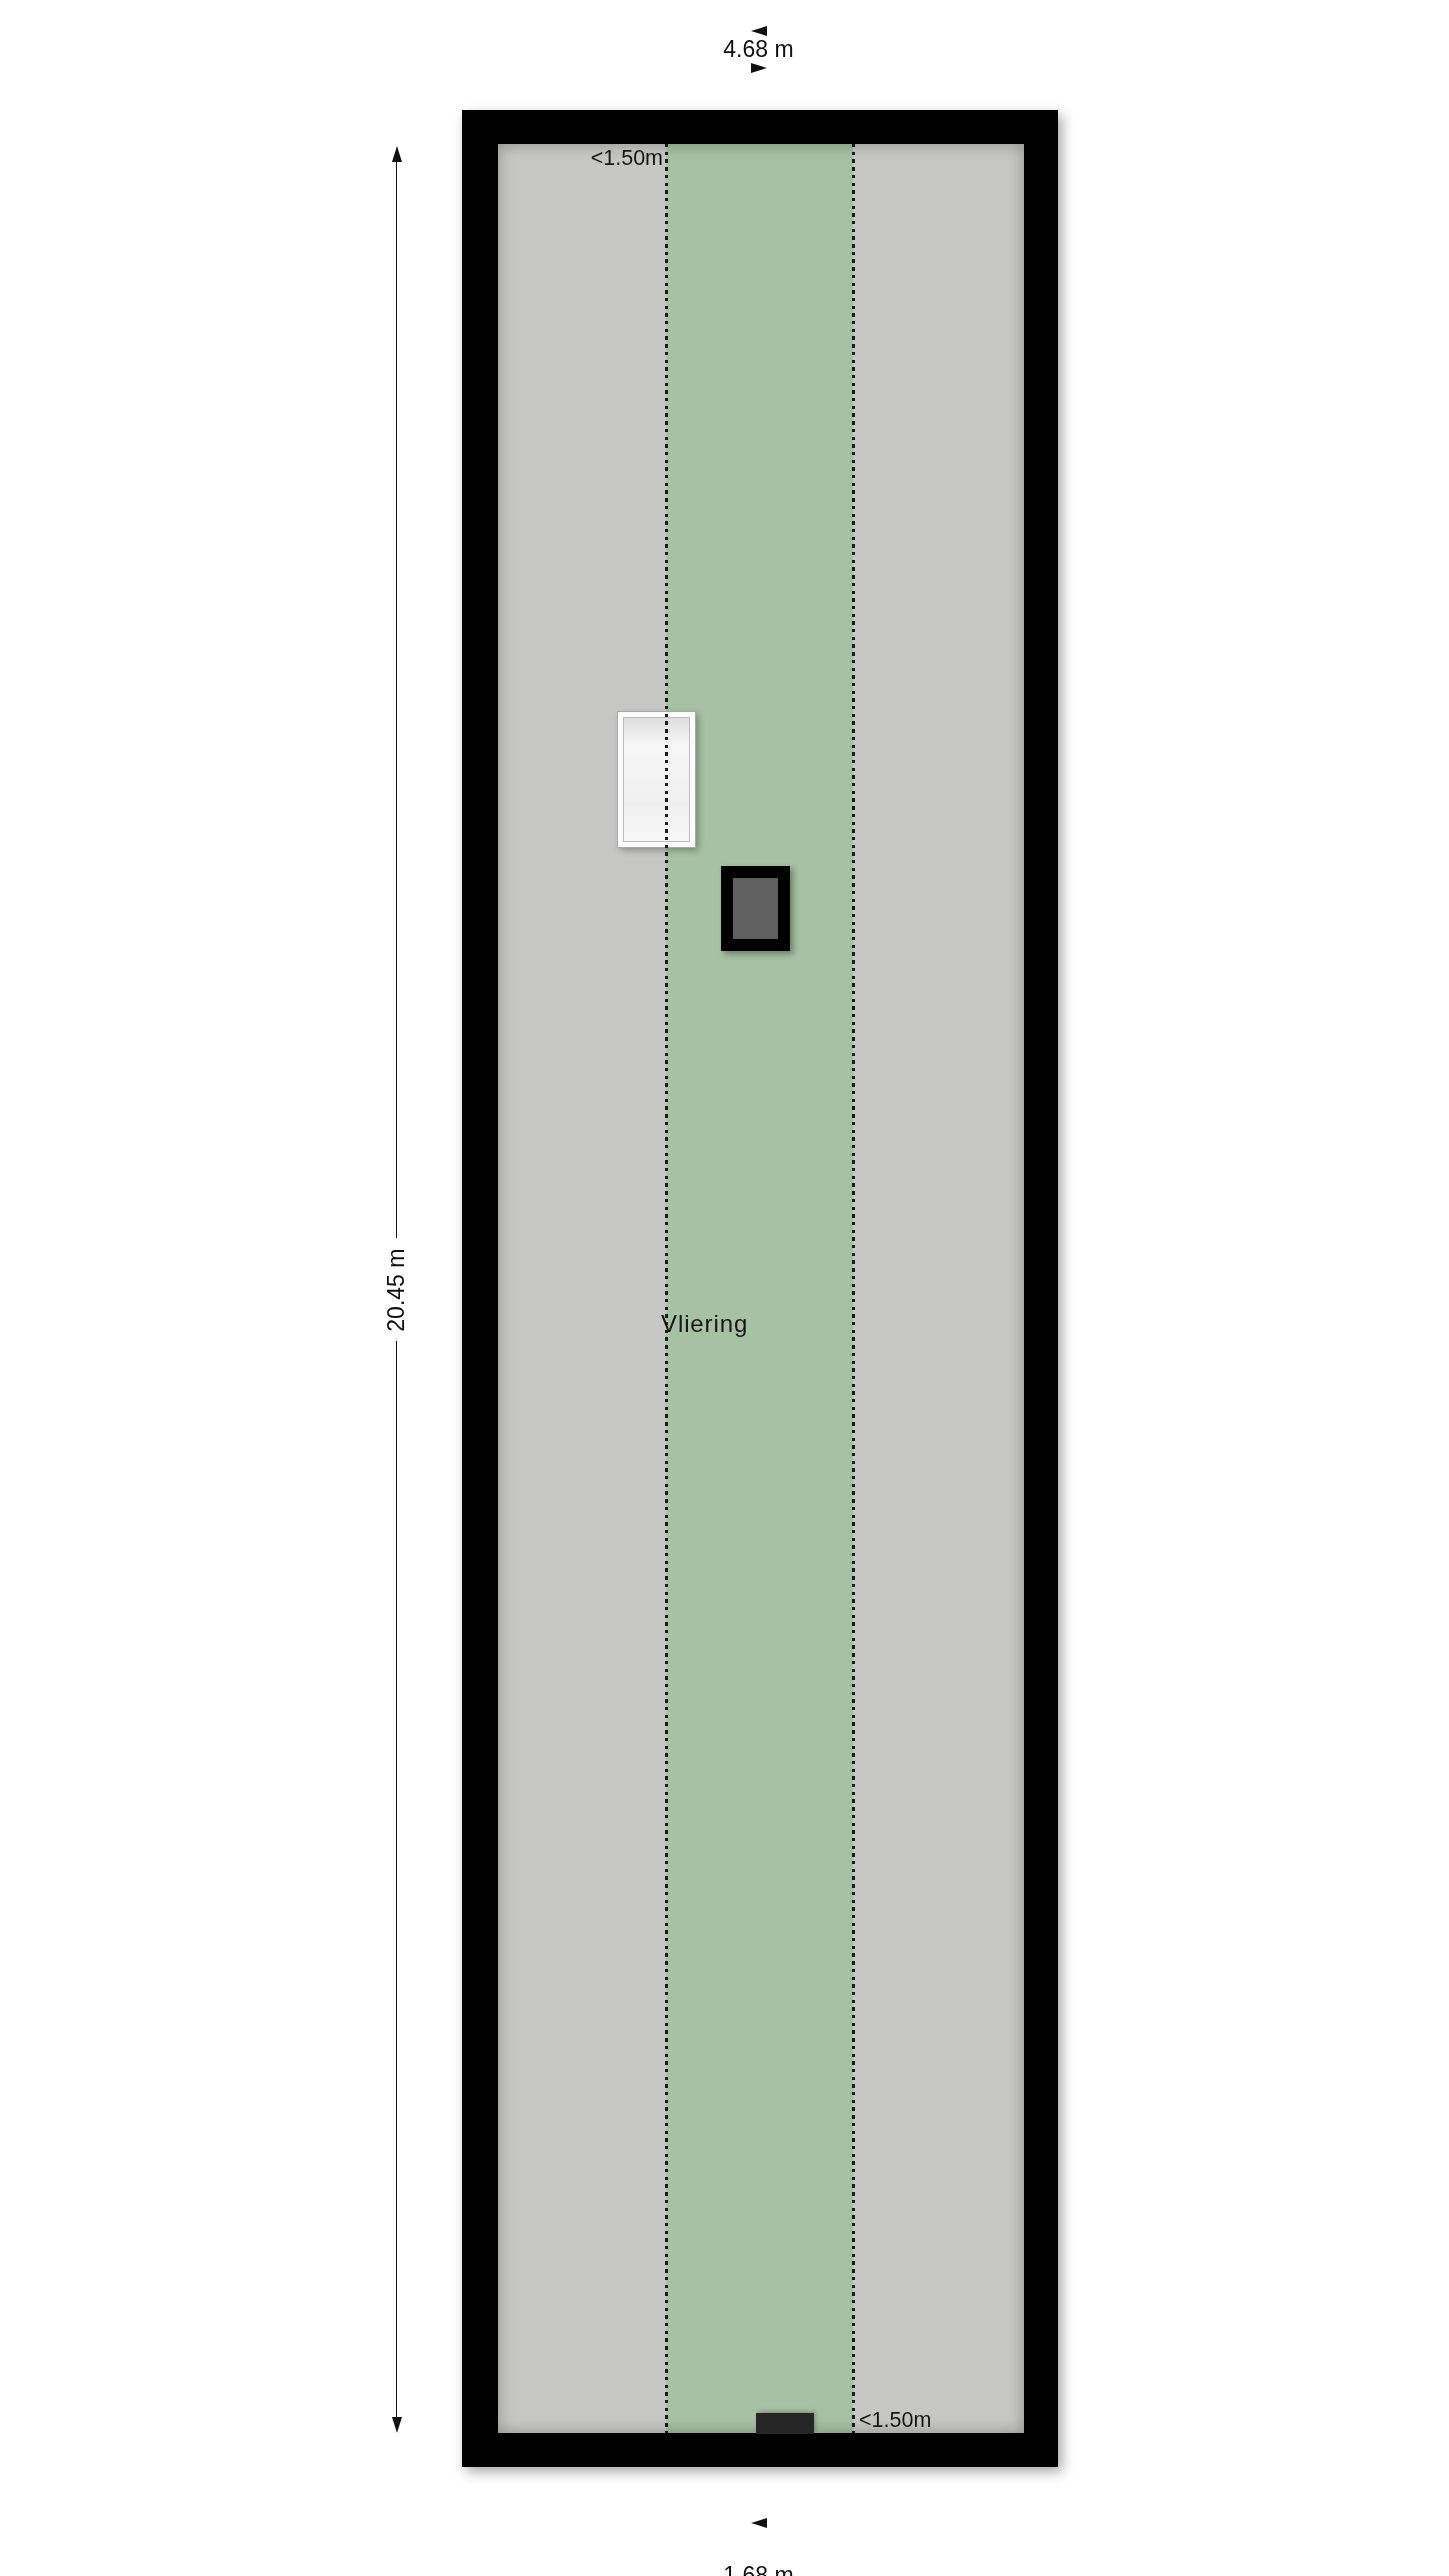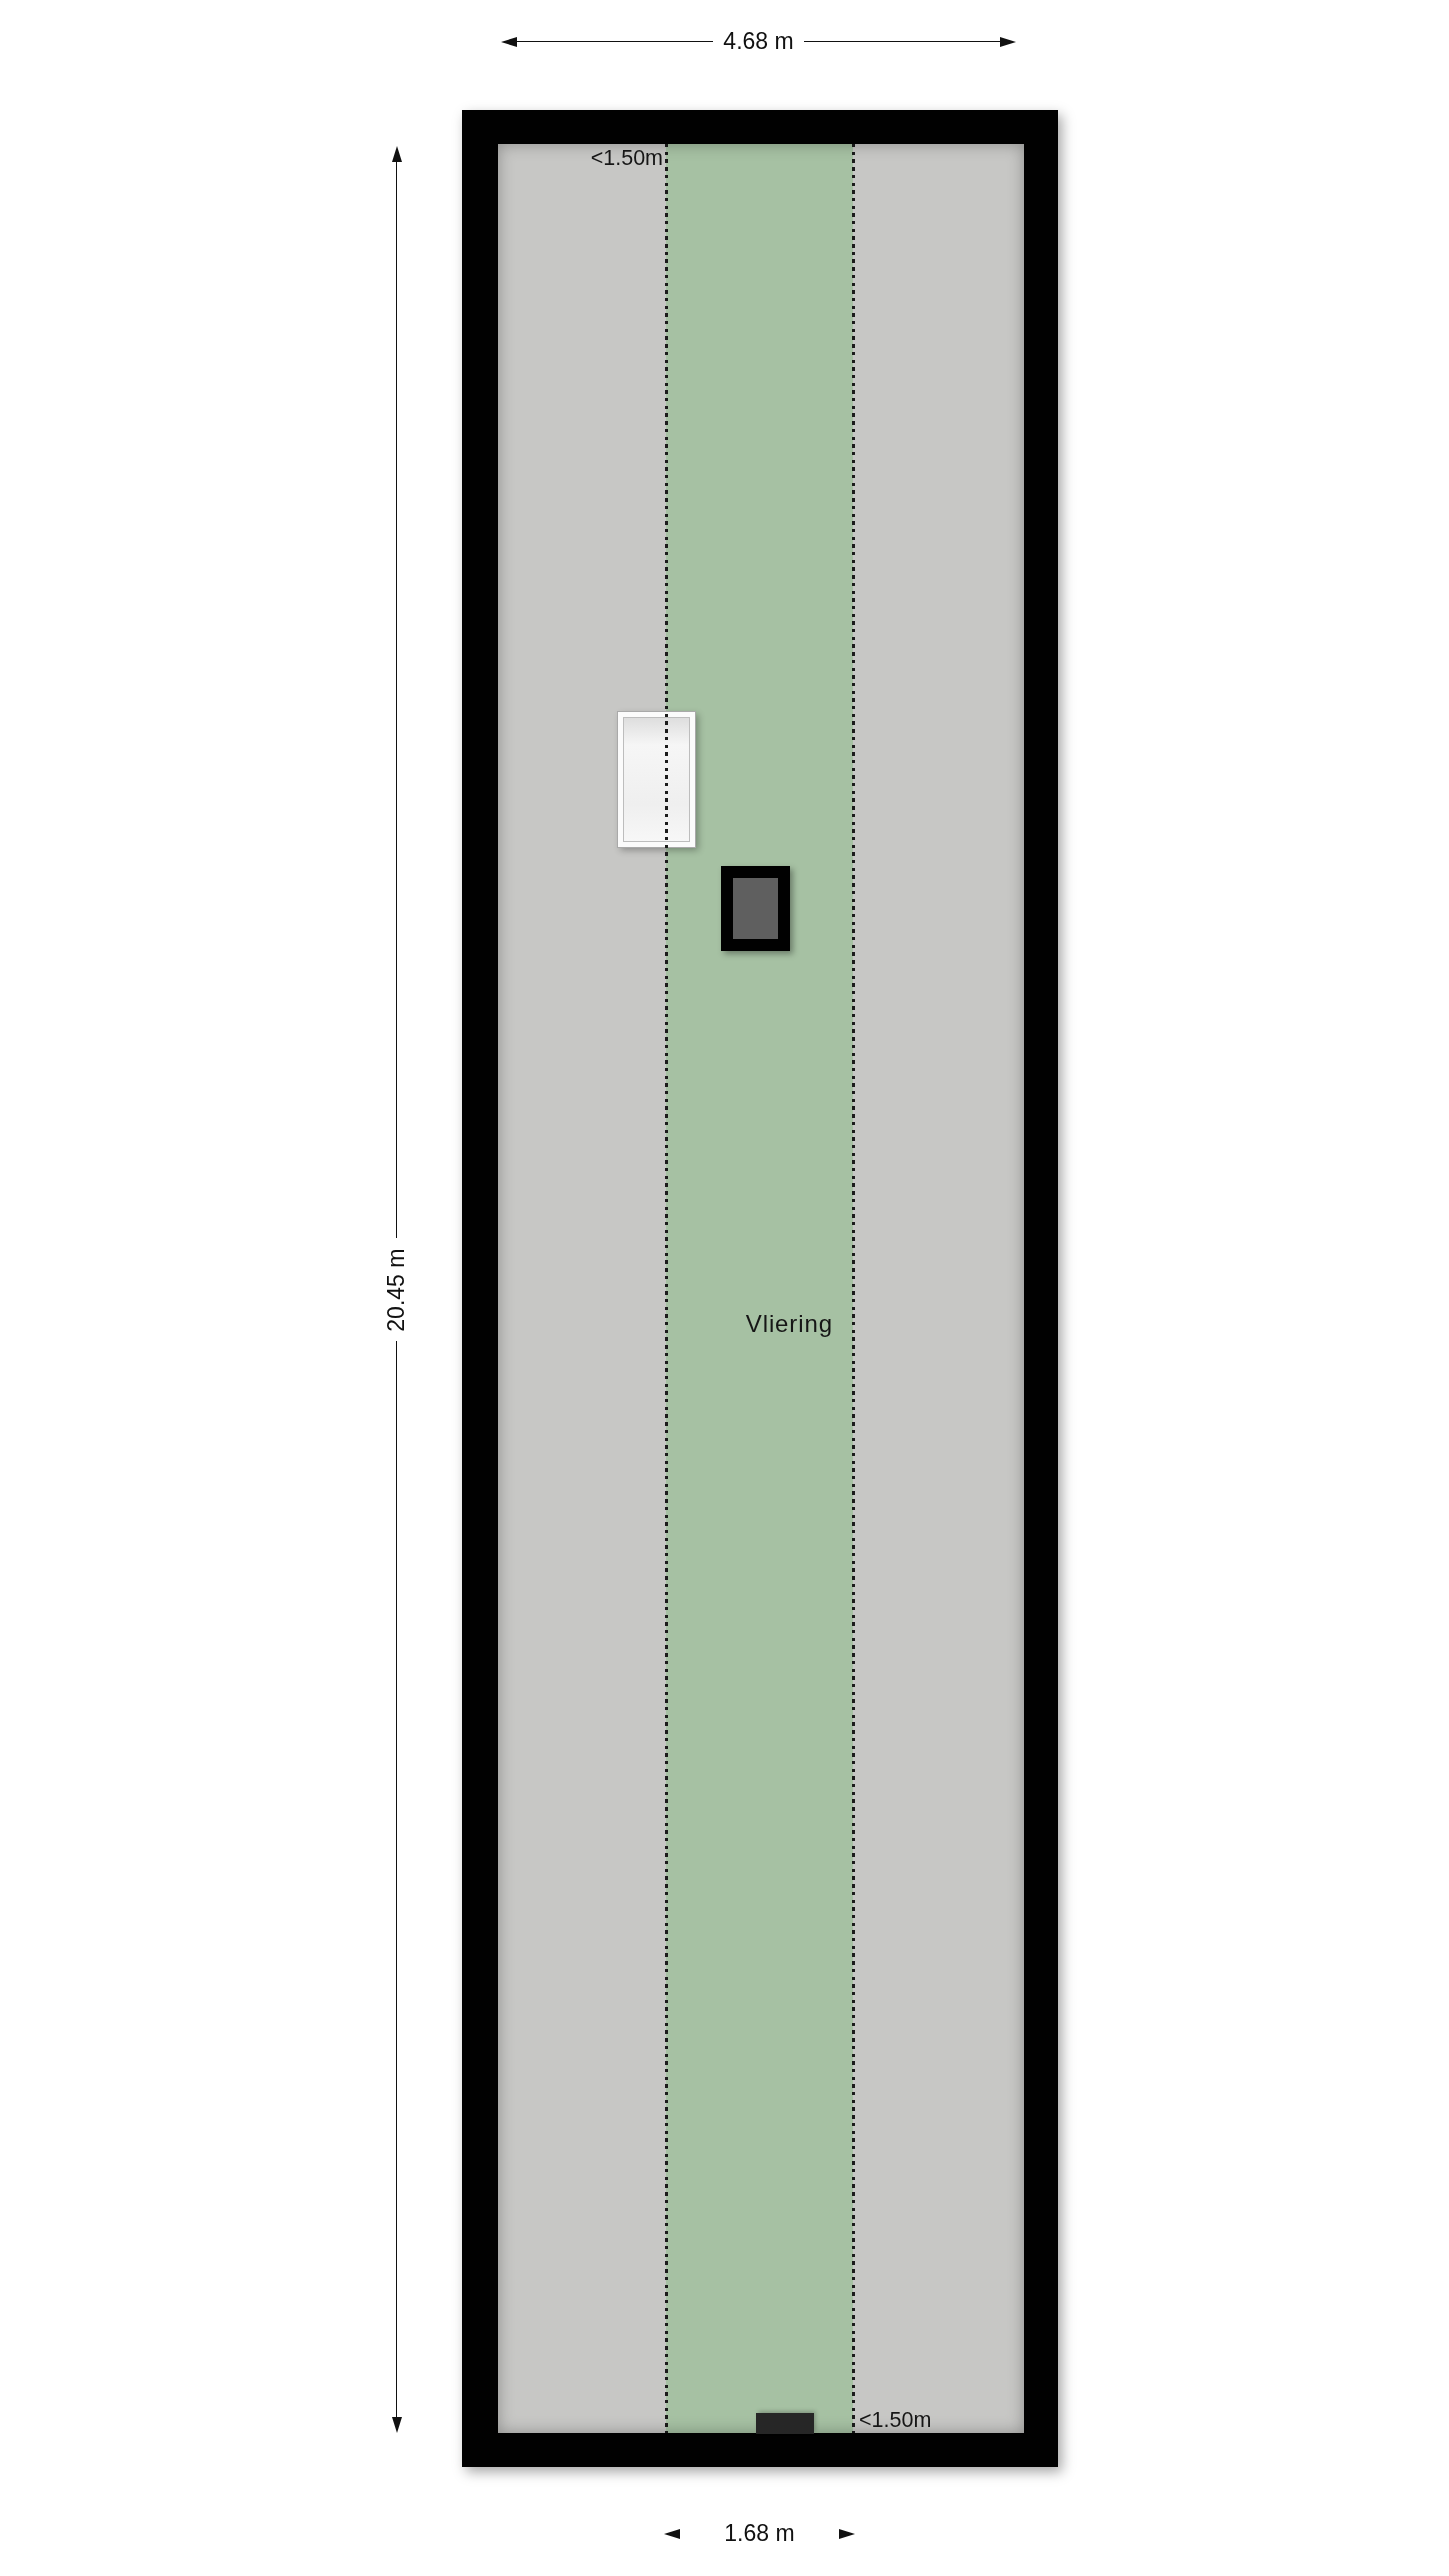--- a/index.html
+++ b/index.html
@@ -66,34 +66,34 @@
     position:absolute;left:756px;top:2413px;width:58px;height:20.6px;
     background:var(--hatch,#262626);
     box-shadow:1.7px -1.7px 4.3px rgba(0,0,0,0.25);
     z-index:6;
   }
 
   
   .lbl{position:absolute;z-index:8;color:var(--text,#161616);}
   .room-label{
     left:661px;top:1309px;width:172px;height:29px;
-    font-size:24px;line-height:29px;text-align:right;letter-spacing:0.9px;
+    font-size:24px;line-height:29px;text-align:left;letter-spacing:0.9px;
   }
   .low-top{
     left:481px;top:145px;width:182px;height:26px;
     font-size:21.5px;line-height:26px;text-align:right;
   }
   .low-bottom{
     left:859px;top:2407px;width:172px;height:26px;
     font-size:21.5px;line-height:26px;text-align:left;
   }
 
   
   .dim{position:absolute;display:flex;align-items:center;color:#111;z-index:9;}
-  .dim-h{flex-direction:row;height:31px;}
+  .dim-h{flex-direction:column;height:31px;}
   .dim-v{flex-direction:column;width:31px;justify-content:center;}
   .dim .seg-h{flex:1;height:1.7px;background:#111;}
   .dim .seg-v{flex:1;width:1.7px;background:#111;}
   .dim .dim-label{font-size:23px;white-space:nowrap;padding:0 10.3px;}
   .dim-v .dim-label{
     writing-mode:vertical-rl;transform:rotate(180deg);
     padding:10.3px 0;
   }
   .ah{width:0;height:0;border-style:solid;}
   .ah-left {border-width:5.2px 16.3px 5.2px 0;border-color:transparent #111 transparent transparent;}

